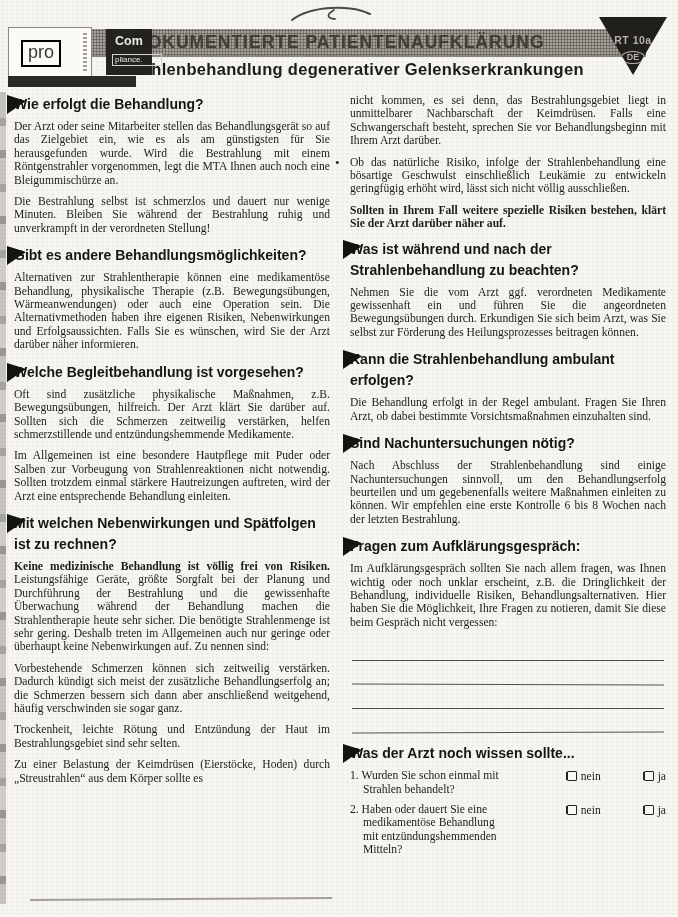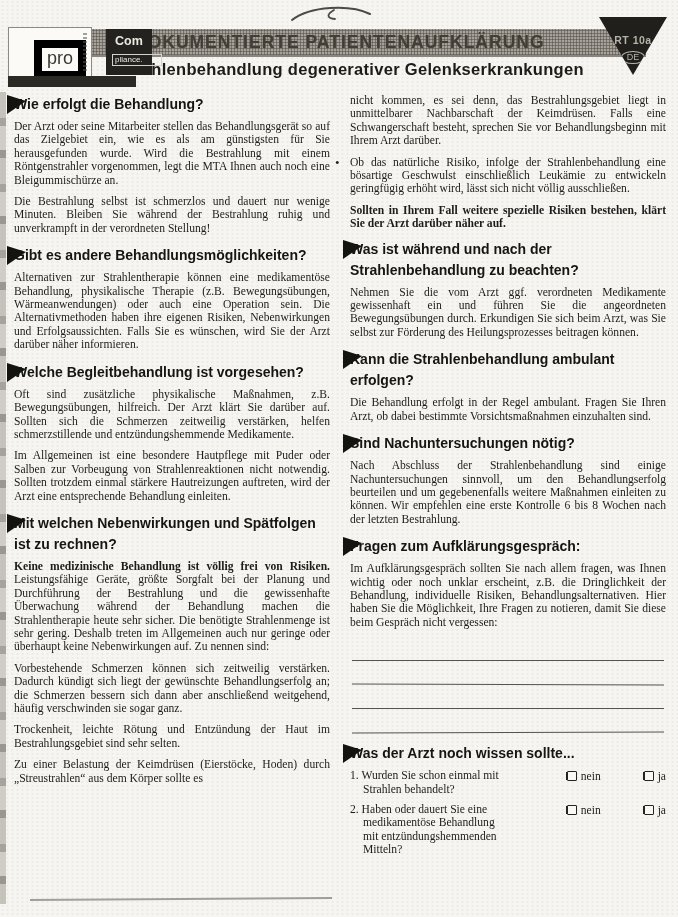--- a/index.html
+++ b/index.html
@@ -25,34 +25,34 @@
     letter-spacing:1px;color:#413e36;text-shadow:0 0 1px #6b675e;
   }
   .subtitle{
     position:absolute;left:118px;top:60px;white-space:nowrap;
     font-family:"Liberation Sans",sans-serif;font-weight:700;font-size:16.5px;
     letter-spacing:.3px;color:#1b1b19;
   }
   
   .logo{position:absolute;left:8px;top:25px;width:128px;height:62px;}
   .logo-white{position:absolute;left:0;top:2px;width:82px;height:48px;background:#fbfaf6;border:1px solid #8d8a82;}
-  .logo-pro{position:absolute;left:25px;top:12px;border:8px solid #000000;padding:0 5px 2px 5px;
+  .logo-pro{position:absolute;left:12px;top:12px;border:2px solid #000000;padding:0 5px 2px 5px;
     font-family:"Liberation Sans",sans-serif;font-size:18px;font-weight:400;color:#3a3834;}
   .logo-vstrip{position:absolute;left:74px;top:5px;width:4px;height:40px;
     background:repeating-linear-gradient(180deg,#5a5750 0 2px,rgba(0,0,0,0) 2px 4px);opacity:.55;}
   .logo-dark{position:absolute;left:98px;top:4px;width:46px;height:46px;background:#23221e;color:#eceae2;}
   .logo-com{display:block;margin:5px 0 0 9px;font-family:"Liberation Sans",sans-serif;font-size:12.5px;font-weight:700;}
   .logo-pliance{display:inline-block;margin:3px 0 0 6px;font-family:"Liberation Sans",sans-serif;font-size:8px;
     border:1px solid #d4d2ca;padding:0 18px 1px 2px;}
   .logo-bar{position:absolute;left:0;top:51px;width:128px;height:11px;background:#2b2a25;}
   
   .badge{position:absolute;left:599px;top:17px;width:68px;height:58px;background:#201f1b;
     clip-path:polygon(0 0,100% 0,50% 100%);text-align:center;font-family:"Liberation Sans",sans-serif;}
   .badge-code{display:block;margin-top:17px;color:#b6b2a8;font-size:10.5px;font-weight:700;letter-spacing:.5px;}
-  .badge-region{display:inline-block;margin-top:1px;color:#b6b2a8;font-size:9px;font-weight:400;
+  .badge-region{display:inline-block;margin-top:1px;color:#b6b2a8;font-size:9px;font-weight:700;
     border:1.4px solid #b6b2a8;border-radius:50%;padding:0 5px;line-height:11px;}
   
   .edge-noise{position:absolute;left:0;top:92px;width:6px;height:812px;opacity:.75;
     background:repeating-linear-gradient(180deg,#b5b2aa 0 26px,#8b8880 26px 34px,#c3c0b8 34px 58px,#7b786f 58px 66px);}
   .scanline{position:absolute;left:30px;top:898px;width:302px;height:2px;background:#8d8a82;transform:rotate(-.4deg);opacity:.8;}
   
   .cols{position:absolute;left:14px;top:94px;width:652px;display:flex;gap:20px;}
   .col{width:316px;font-size:11.6px;line-height:13.4px;}
   .col p{margin:0 0 8px;text-align:justify;}
   .sec{margin-bottom:10px;}
@@ -129,21 +129,21 @@
 
       <section class="sec">
         <h2 class="h"><span class="tri"></span><span>Welche Begleitbehandlung ist vorgesehen?</span></h2>
         <p>Oft sind zusätzliche physikalische Maßnahmen, z.B. Bewegungsübungen, hilfreich. Der Arzt klärt Sie darüber auf. Sollten sich die Schmerzen zeitweilig verstärken, helfen schmerzstillende und entzündungshemmende Medikamente.</p>
         <p>Im Allgemeinen ist eine besondere Hautpflege mit Puder oder Salben zur Vorbeugung von Strahlenreaktionen nicht notwendig. Sollten trotzdem einmal stärkere Hautreizungen auftreten, wird der Arzt eine entsprechende Behandlung einleiten.</p>
       </section>
 
       <section class="sec">
         <h2 class="h"><span class="tri"></span><span>Mit welchen Nebenwirkungen und Spätfolgen ist zu rechnen?</span></h2>
         <p class="lead"><b>Keine medizinische Behandlung ist völlig frei von Risiken.</b><span> Leistungsfähige Geräte, größte Sorgfalt bei der Planung und Durchführung der Bestrahlung und die gewissenhafte Überwachung während der Behandlung machen die Strahlentherapie heute sehr sicher. Die benötigte Strahlenmenge ist sehr gering. Deshalb treten im Allgemeinen auch nur geringe oder überhaupt keine Nebenwirkungen auf. Zu nennen sind:</span></p>
-        <p class="item">Vorbestehende Schmerzen können sich zeitweilig verstärken. Dadurch kündigt sich liegt der gewünschte Behandlungserfolg an; die Schmerzen bessern sich dann aber anschließend weitgehend, häufig verschwinden sie sogar ganz.</p>
+        <p class="item">Vorbestehende Schmerzen können sich zeitweilig verstärken. Dadurch kündigt sich meist der zusätzliche Behandlungserfolg an; die Schmerzen bessern sich dann aber anschließend weitgehend, häufig verschwinden sie sogar ganz.</p>
         <p class="item">Trockenheit, leichte Rötung und Entzündung der Haut im Bestrahlungsgebiet sind sehr selten.</p>
         <p class="item">Zu einer Belastung der Keimdrüsen (Eierstöcke, Hoden) durch „Streustrahlen“ aus dem Körper sollte es</p>
       </section>
 
     </div>
 
     <div class="col">
 
       <p class="item">nicht kommen, es sei denn, das Bestrahlungsgebiet liegt in unmittelbarer Nachbarschaft der Keimdrüsen. Falls eine Schwangerschaft besteht, sprechen Sie vor Behandlungsbeginn mit Ihrem Arzt darüber.</p>
 

